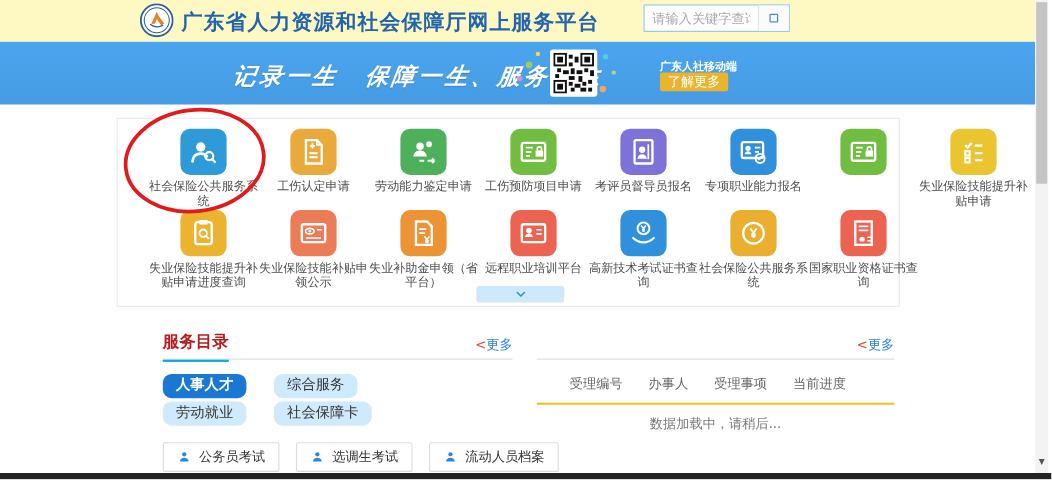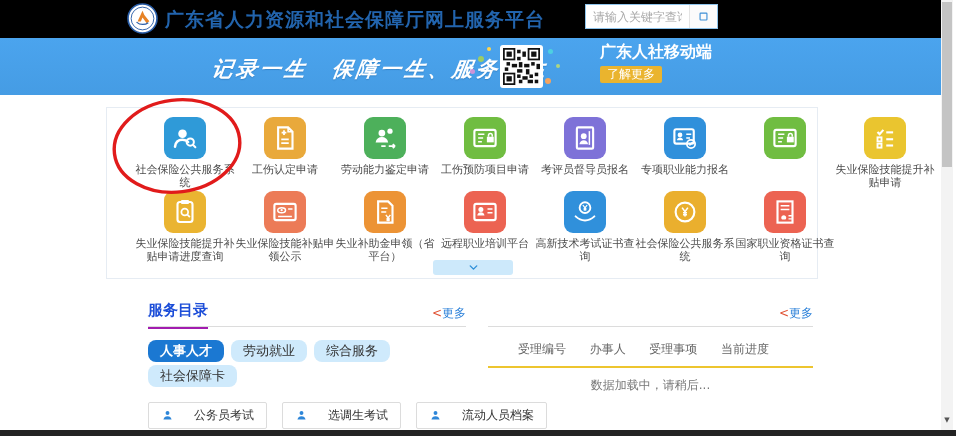--- a/index.html
+++ b/index.html
@@ -1,21 +1,21 @@
 <!DOCTYPE html>
 <html><head>
 <meta charset="utf-8">
 <style>
   html,body{margin:0;padding:0;background:#fff;}
   *{box-sizing:border-box;}
   .page{position:relative;width:956px;height:436px;background:#fff;overflow:hidden;
         font-family:"DejaVu Sans","Liberation Sans",sans-serif;}
 
   
-  .hdr{position:absolute;top:0;left:0;width:941px;height:38px;background:#000000;}
+  .hdr{position:absolute;top:0;left:0;width:941px;height:38px;background:#fef9c3;}
   .logo{position:absolute;left:127px;top:3px;width:31px;height:31px;}
   .site-title{position:absolute;left:165px;top:7px;font-size:19px;font-weight:bold;
               color:#2264ad;letter-spacing:1px;white-space:nowrap;}
   .searchbox{position:absolute;left:585px;top:4px;width:133px;height:25px;
              border:1px solid #8ec4ec;background:#fff;display:flex;align-items:center;}
   .searchbox input{flex:1;min-width:0;border:0;outline:0;padding:0 7px;font-size:12px;color:#333;
                    font-family:inherit;background:transparent;}
   .searchbox input::placeholder{color:#a9a9a9;}
   .search-btn{width:28px;height:100%;display:flex;align-items:center;justify-content:center;
               border-left:1px solid #e4e4e4;color:#3d8fd6;background:#fbfbfb;cursor:pointer;}
@@ -25,21 +25,21 @@
   .banner{position:absolute;top:38px;left:0;width:941px;height:57px;
           background:linear-gradient(#4ba4ee,#459ce4);}
   .slogan{position:absolute;left:212px;top:17px;color:#fff;font-size:21px;font-weight:bold;
           font-style:italic;font-family:"DejaVu Serif","Liberation Serif",serif;
           letter-spacing:3px;word-spacing:14px;transform:skewX(-8deg);white-space:nowrap;
           text-shadow:0 1px 1px rgba(0,60,120,.25);}
   .qr{position:absolute;left:500px;top:7px;width:43px;height:43px;background:#fff;
       border-radius:3px;padding:3px;}
   .qr svg{width:37px;height:37px;display:block;}
   .dot{position:absolute;border-radius:50%;}
-  .mob-label{position:absolute;left:600px;top:4px;color:#fff;font-size:16px;font-weight:bold;white-space:nowrap;}
+  .mob-label{position:absolute;left:600px;top:16px;color:#fff;font-size:10px;font-weight:bold;white-space:nowrap;}
   .mob-btn{position:absolute;left:600px;top:28px;width:62px;height:17px;background:#eab42e;
            color:#fff;font-size:12px;line-height:17px;text-align:center;border-radius:2px;cursor:pointer;}
 
   
   .card{position:absolute;left:106px;top:107px;width:712px;height:172px;background:#fff;
         border:1px solid #e6ecf3;}
   .grid{position:absolute;left:28px;top:9px;width:680px;display:grid;
         grid-template-columns:repeat(8,1fr);grid-auto-rows:74px;}
   .cell{display:flex;flex-direction:column;align-items:center;cursor:pointer;}
   .tile{width:42px;height:42px;border-radius:9px;display:flex;align-items:center;justify-content:center;flex:0 0 auto;}
@@ -48,34 +48,34 @@
   .expand{position:absolute;left:326px;top:152px;width:80px;height:15px;background:#cde9fb;
           border-radius:3px;color:#2d8fd8;display:flex;align-items:center;justify-content:center;cursor:pointer;}
   .expand svg{width:13px;height:13px;}
   .annotation{position:absolute;left:97px;top:91px;width:160px;height:110px;pointer-events:none;z-index:6;}
 
   
   .sec{position:absolute;top:300px;}
   .catalog{left:148px;width:318px;}
   .status{left:488px;width:325px;}
   .sec-head{position:relative;height:27px;border-bottom:1px solid #dcdcdc;}
-  .sec-title{display:inline-block;font-size:15px;color:#1d4ed8;font-weight:600;
-             padding-bottom:7px;border-bottom:2px solid #a21caf;}
+  .sec-title{display:inline-block;font-size:15px;color:#b91c1c;font-weight:600;
+             padding-bottom:7px;border-bottom:2px solid #0ea5e9;}
   .more{position:absolute;right:0;top:5px;font-size:12px;cursor:pointer;white-space:nowrap;}
   .more .lt{color:#e04f30;}
   .more .lbl{color:#2b80d9;}
 
-  .tabs{margin-top:13px;width:250px;display:flex;flex-wrap:wrap;gap:3px 7px;}
+  .tabs{margin-top:13px;width:250px;display:flex;flex-wrap:wrap;gap:3px 25px;}
   .tab{height:22px;line-height:22px;padding:0 12px;font-size:13px;border-radius:8px;
        background:#cfeafc;color:#333;cursor:pointer;white-space:nowrap;}
   .tab.active{background:#1b78d2;color:#fff;font-weight:bold;}
 
   .qlinks{position:absolute;left:148px;top:402px;display:flex;gap:15px;}
   .qlink{height:27px;border:1px solid #dcdcdc;background:#fff;border-radius:2px;
-         display:flex;align-items:center;gap:20px;padding:0 12px;font-size:12px;color:#333;cursor:pointer;}
+         display:flex;align-items:center;gap:7px;padding:0 12px;font-size:12px;color:#333;cursor:pointer;}
   .qlink svg{width:13px;height:13px;color:#2e86d8;}
 
   .thead{margin-top:14px;display:flex;justify-content:space-between;padding:0 44px 0 30px;
          font-size:12px;color:#666;}
   .yline{margin-top:8px;border-bottom:2px solid #edc52f;}
   .loading{margin-top:9px;text-align:center;font-size:12px;color:#777;}
 
   
   .sb{position:absolute;right:3px;top:0;width:12px;height:436px;background:#f3f3f3;}
   .sb-thumb{position:absolute;left:1px;top:2px;width:10px;height:165px;background:#c4c4c4;cursor:pointer;}
@@ -354,23 +354,23 @@
     <div class="sec-head">
       <span class="sec-title">服务目录</span>
       <span class="more">
         <span class="lt">&lt;</span><span class="lbl">更多</span>
       </span>
     </div>
     <div class="tabs">
   <div class="tab active">人事人才</div>
 
 
+  <div class="tab">综合服务</div>
+
   <div class="tab">劳动就业</div>
-
-  <div class="tab">综合服务</div>
 
   <div class="tab">社会保障卡</div>
 </div>
   </div>
 
   <div class="qlinks">
   <div class="qlink">
     <svg viewBox="0 0 24 24">
           <circle cx="12" cy="7.5" r="3.6" fill="currentColor"></circle>
           <path d="M4.5 19.5c.7-4.2 3.6-6.3 7.5-6.3s6.8 2.1 7.5 6.3z" fill="currentColor"></path>

